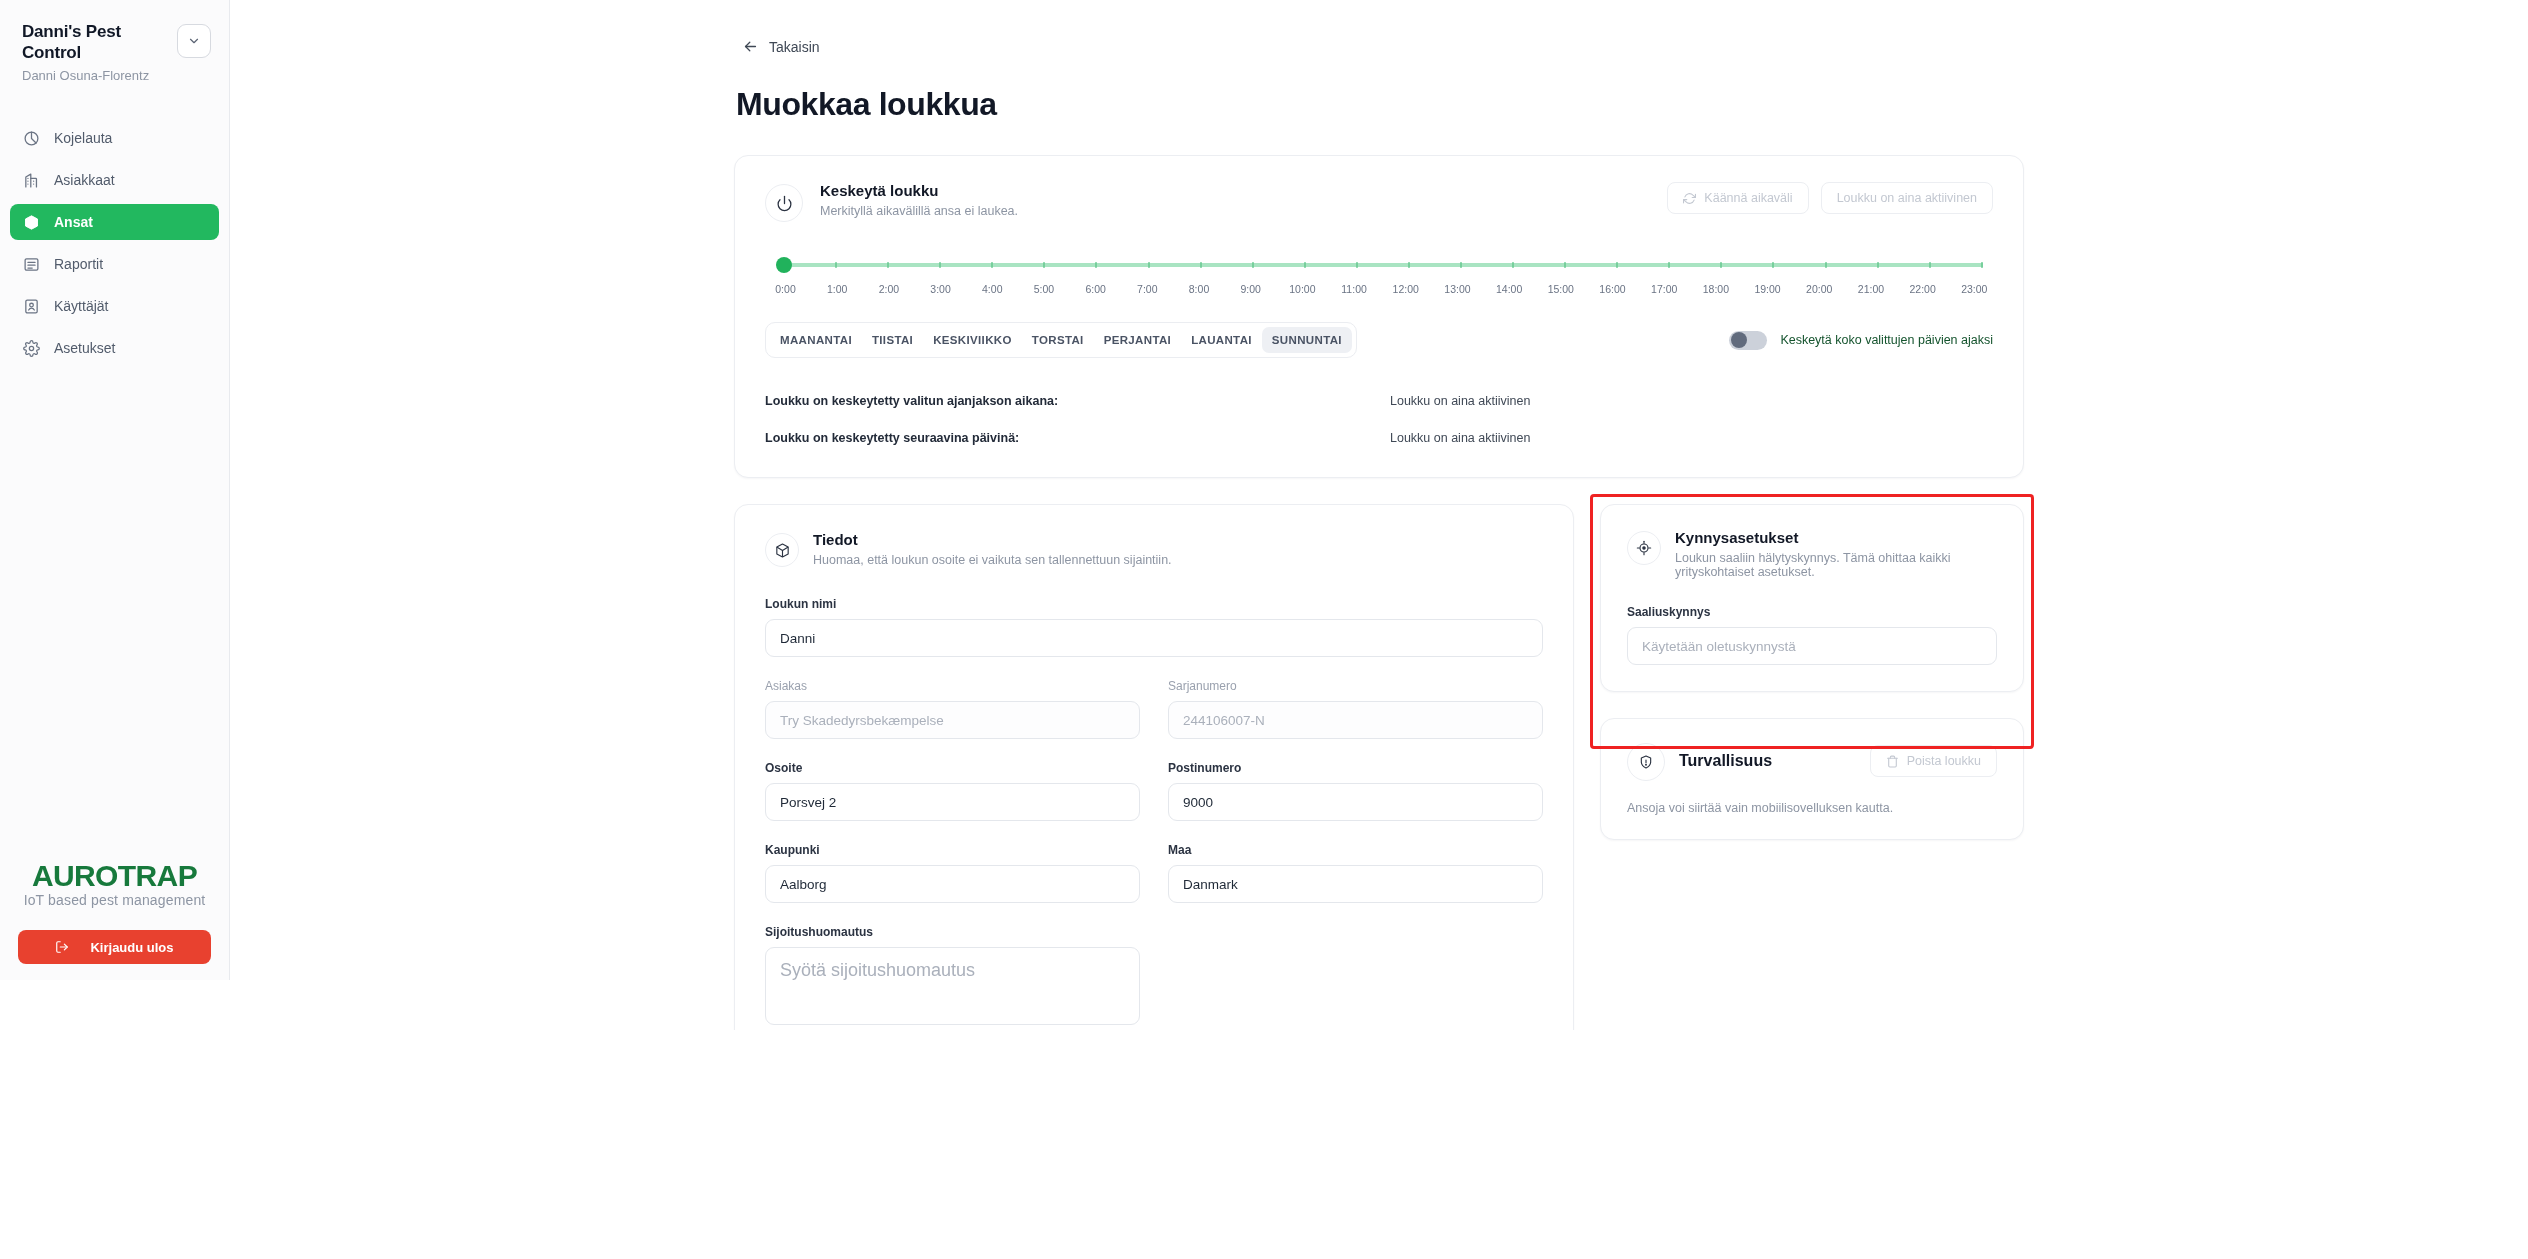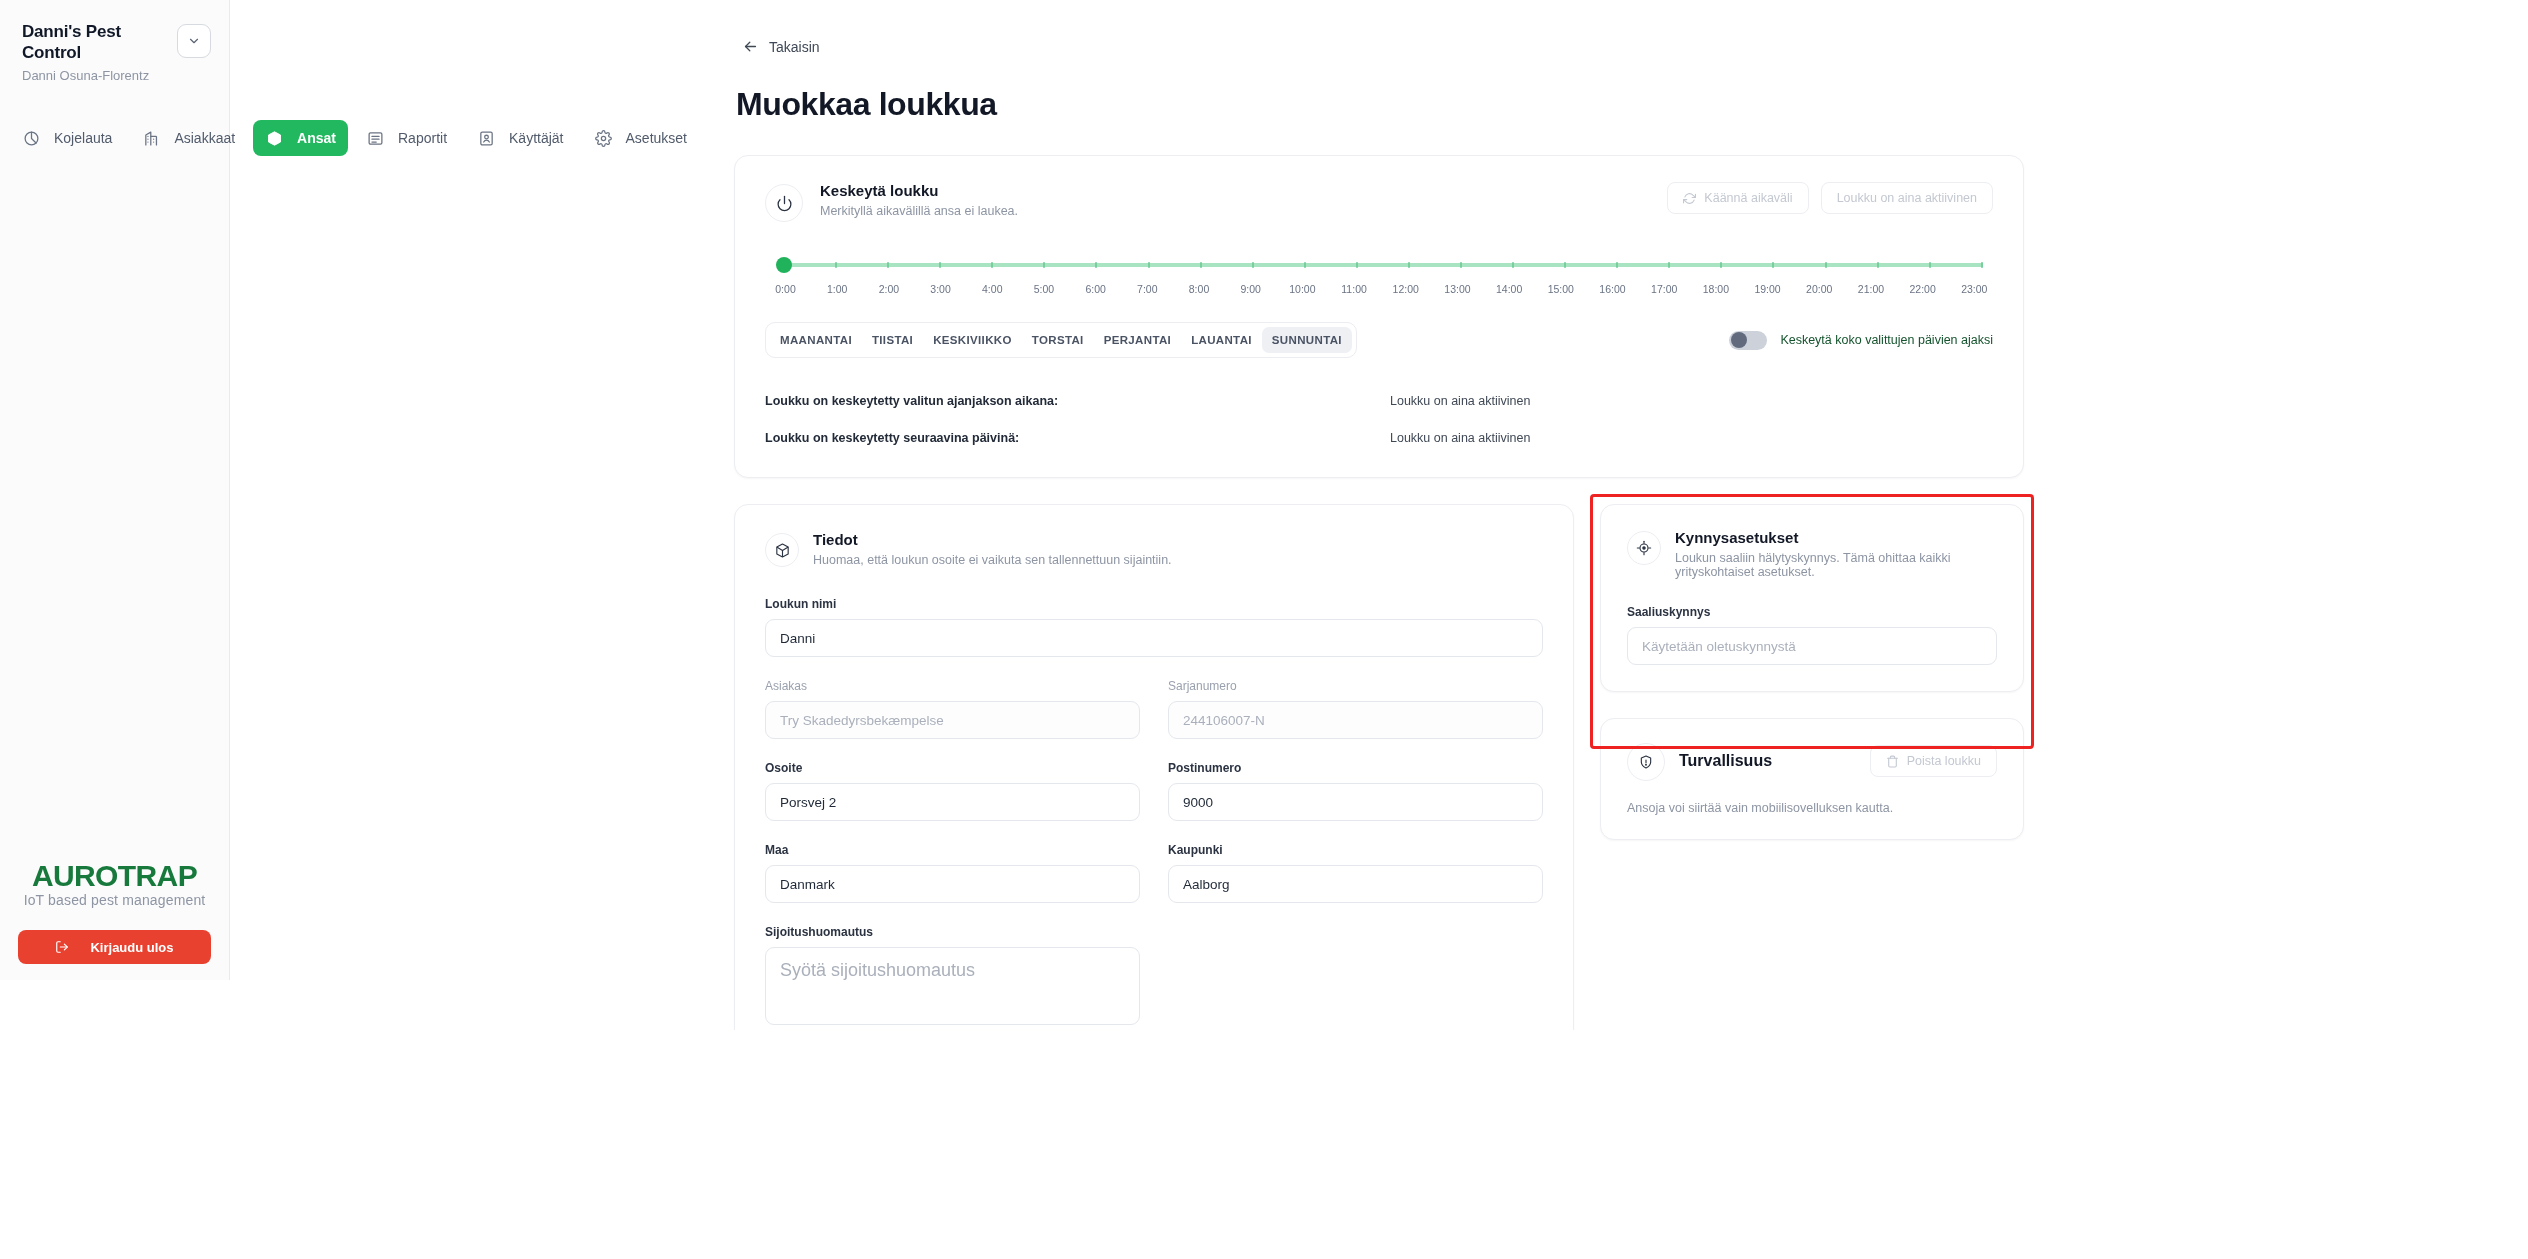--- a/index.html
+++ b/index.html
@@ -29,21 +29,21 @@
   .org-name {
     font-size: 17px; font-weight: 700; line-height: 1.22; color: #111827;
     letter-spacing: -.2px;
   }
   .org-user { font-size: 13px; color: #8d95a3; margin-top: 5px; line-height: 1.2; }
   .org-toggle {
     width: 34px; height: 34px; border: 1px solid #d7dae0; border-radius: 9px;
     background: #fff; display: flex; align-items: center; justify-content: center;
     flex: 0 0 34px; margin-top: 2px; cursor: pointer;
   }
-  .nav { margin-top: 26px; padding: 0 10px; display: flex; flex-direction: row; gap: 6px; }
+  .nav { margin-top: 26px; padding: 0 10px; display: flex; flex-direction: column; gap: 6px; }
   .nav-item {
     display: flex; align-items: center; gap: 13px;
     height: 36px; padding: 0 12px; border-radius: 8px;
     font-size: 14px; color: #515b6b; cursor: pointer;
   }
   .nav-item .ico { width: 19px; height: 19px; display: flex; align-items: center; justify-content: center; color: #6b7484; }
   .nav-item.active { background: #22b85f; color: #ffffff; font-weight: 600; }
   .nav-item.active .ico { color: #ffffff; }
 
   .sidebar-bottom { margin-top: auto; padding: 0 18px 16px 18px; }
@@ -471,27 +471,27 @@
               <div class="field-label">Osoite</div>
               <div class="input">Porsvej 2</div>
             </div>
 
             <div>
               <div class="field-label">Postinumero</div>
               <div class="input">9000</div>
             </div>
 
             <div>
+              <div class="field-label">Kaupunki</div>
+              <div class="input">Aalborg</div>
+            </div>
+
+            <div>
               <div class="field-label">Maa</div>
               <div class="input">Danmark</div>
-            </div>
-
-            <div>
-              <div class="field-label">Kaupunki</div>
-              <div class="input">Aalborg</div>
             </div>
 
             <div class="fg-col1">
               <div class="field-label">Sijoitushuomautus</div>
               <div class="textarea">Syötä sijoitushuomautus</div>
             </div>
           </div>
         </section>
 
         <div class="right-col">

